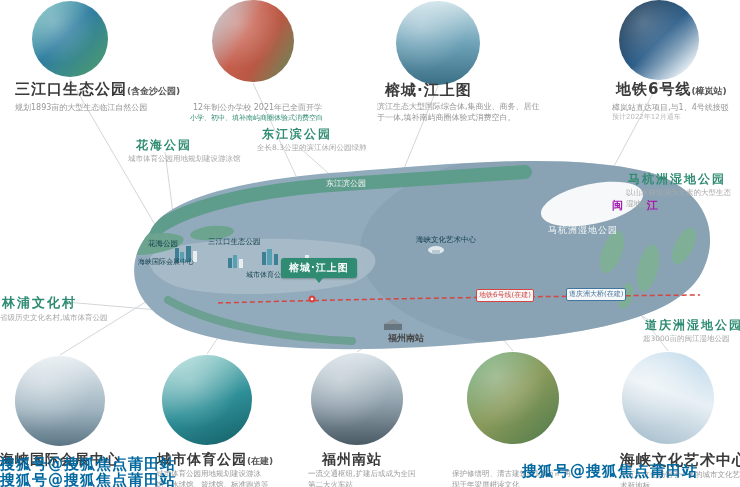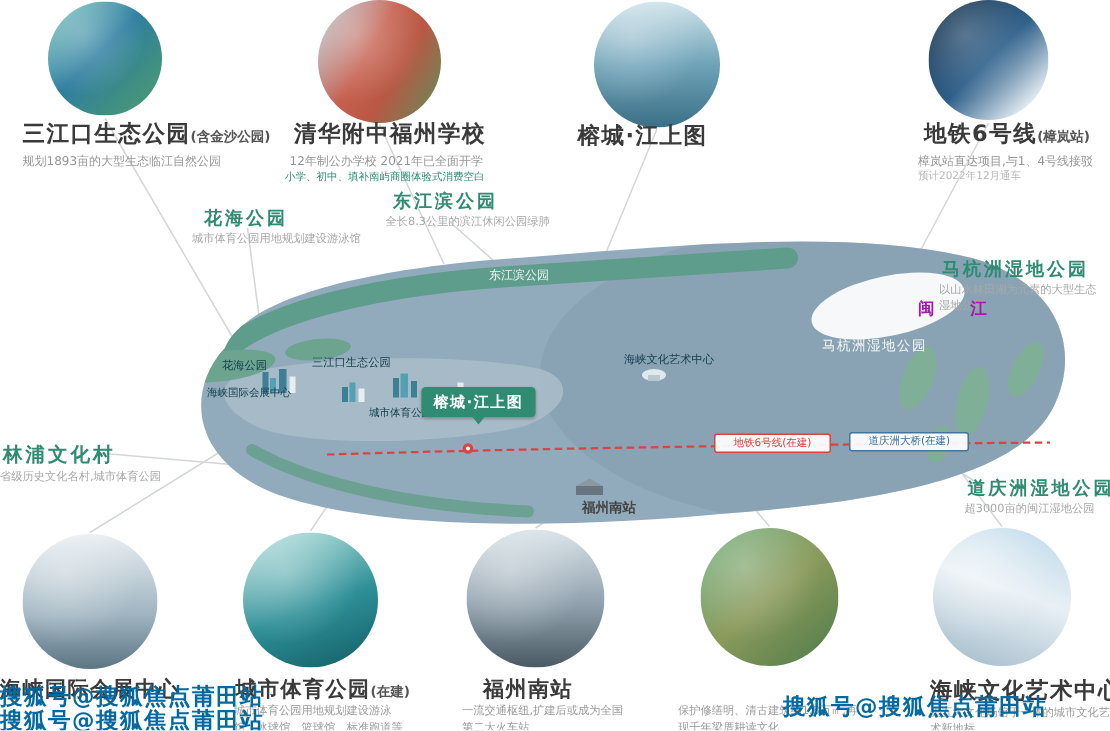--- a/index.html
+++ b/index.html
@@ -14,21 +14,21 @@
   .t-note.gray{color:#b9b9b9;}
   .ann-t{position:absolute;font-size:12px;font-weight:bold;color:#2F8C72;letter-spacing:2px;white-space:nowrap;}
   .ann-d{position:absolute;font-size:7.5px;color:#a8a8a8;line-height:1.45;}
   .maplabel{position:absolute;white-space:nowrap;}
   .river{position:absolute;color:#a21caf;font-size:11px;font-weight:600;letter-spacing:10px;white-space:nowrap;}
   .badge{position:absolute;background:#2F8C72;color:#fff;font-size:10px;font-weight:bold;letter-spacing:1px;
          padding:3px 8px;border-radius:3px;white-space:nowrap;box-shadow:0 1px 2px rgba(0,0,0,.25);}
   .badge:after{content:"";position:absolute;left:50%;bottom:-5px;margin-left:-4px;width:0;height:0;
          border-left:4px solid transparent;border-right:4px solid transparent;border-top:5px solid #2F8C72;}
   .mini{position:absolute;font-size:7px;background:rgba(255,255,255,.92);border:1px solid;border-radius:2px;
-        padding:0 12px;line-height:1.6;white-space:nowrap;}
+        padding:0 2px;line-height:1.6;white-space:nowrap;}
   .mini.red{color:#D64541;border-color:#D64541;}
   .mini.blue{color:#41749E;border-color:#41749E;}
   .b-title{position:absolute;font-size:15px;font-weight:bold;color:#3a3a3a;letter-spacing:1px;white-space:nowrap;}
   .b-title .sfx{font-size:9px;font-weight:600;letter-spacing:0;color:#555;margin-top:31px;}
   .b-desc{position:absolute;font-size:7.5px;color:#9b9b9b;line-height:1.45;}
   .wm{position:absolute;font-size:15px;font-weight:bold;color:#0369a1;letter-spacing:1px;white-space:nowrap;z-index:9;}
 </style>
 </head>
 <body>
 
@@ -117,25 +117,25 @@
   </svg>
 
   <div class="photo" style="left:32px;top:1px;width:76px;height:76px;background:radial-gradient(circle at 30% 28%,rgba(255,255,255,.3),transparent 55%),linear-gradient(135deg,#7ec8c0,#2e7da0 45%,#4f9e6a)"></div>
   <div class="photo" style="left:212px;top:0px;width:82px;height:82px;background:radial-gradient(circle at 30% 28%,rgba(255,255,255,.3),transparent 55%),linear-gradient(120deg,#b9cdd8,#c65f4e 42%,#b95844 62%,#5d8f5a)"></div>
   <div class="photo" style="left:396px;top:1px;width:84px;height:84px;background:radial-gradient(circle at 30% 28%,rgba(255,255,255,.3),transparent 55%),linear-gradient(180deg,#cfe3ea,#6fa3b8 50%,#3a6f86)"></div>
   <div class="photo" style="left:619px;top:0px;width:80px;height:80px;background:radial-gradient(circle at 30% 28%,rgba(255,255,255,.25),transparent 55%),linear-gradient(135deg,#0c2740,#2e5f8a 50%,#dfe9f0 85%)"></div>
 
   <div class="t-title" style="left:15px;top:80px"><span>三江口生态公园</span><span class="sfx">(含金沙公园)</span></div>
   <div class="t-desc" style="left:15px;top:102px;width:170px">规划1893亩的大型生态临江自然公园</div>
 
-  <div class="t-title" style="left:196px;top:80px"><span>清华附中福州学校</span></div>
   <div class="t-desc" style="left:193px;top:102px;width:150px">12年制公办学校 2021年已全面开学</div>
   <div class="t-note" style="left:190px;top:114px;width:155px">小学、初中、填补南屿商圈体验式消费空白</div>
 
   <div class="t-title" style="left:385px;top:81px"><span>榕城·江上图</span></div>
+  <div class="t-desc" style="left:377px;top:101px;width:166px">滨江生态大型国际综合体,集商业、商务、居住于一体,填补南屿商圈体验式消费空白。</div>
 
   <div class="t-title" style="left:616px;top:80px"><span>地铁6号线</span><span class="sfx">(樟岚站)</span></div>
   <div class="t-desc" style="left:612px;top:102px;width:126px">樟岚站直达项目,与1、4号线接驳</div>
   <div class="t-note gray" style="left:612px;top:113px;width:126px">预计2022年12月通车</div>
 
   <div class="ann-t" style="left:136px;top:137px">花海公园</div>
   <div class="ann-d" style="left:128px;top:154px;width:140px">城市体育公园用地规划建设游泳馆</div>
 
   <div class="ann-t" style="left:262px;top:126px">东江滨公园</div>
   <div class="ann-d" style="left:257px;top:143px;width:150px">全长8.3公里的滨江休闲公园绿肺</div>

